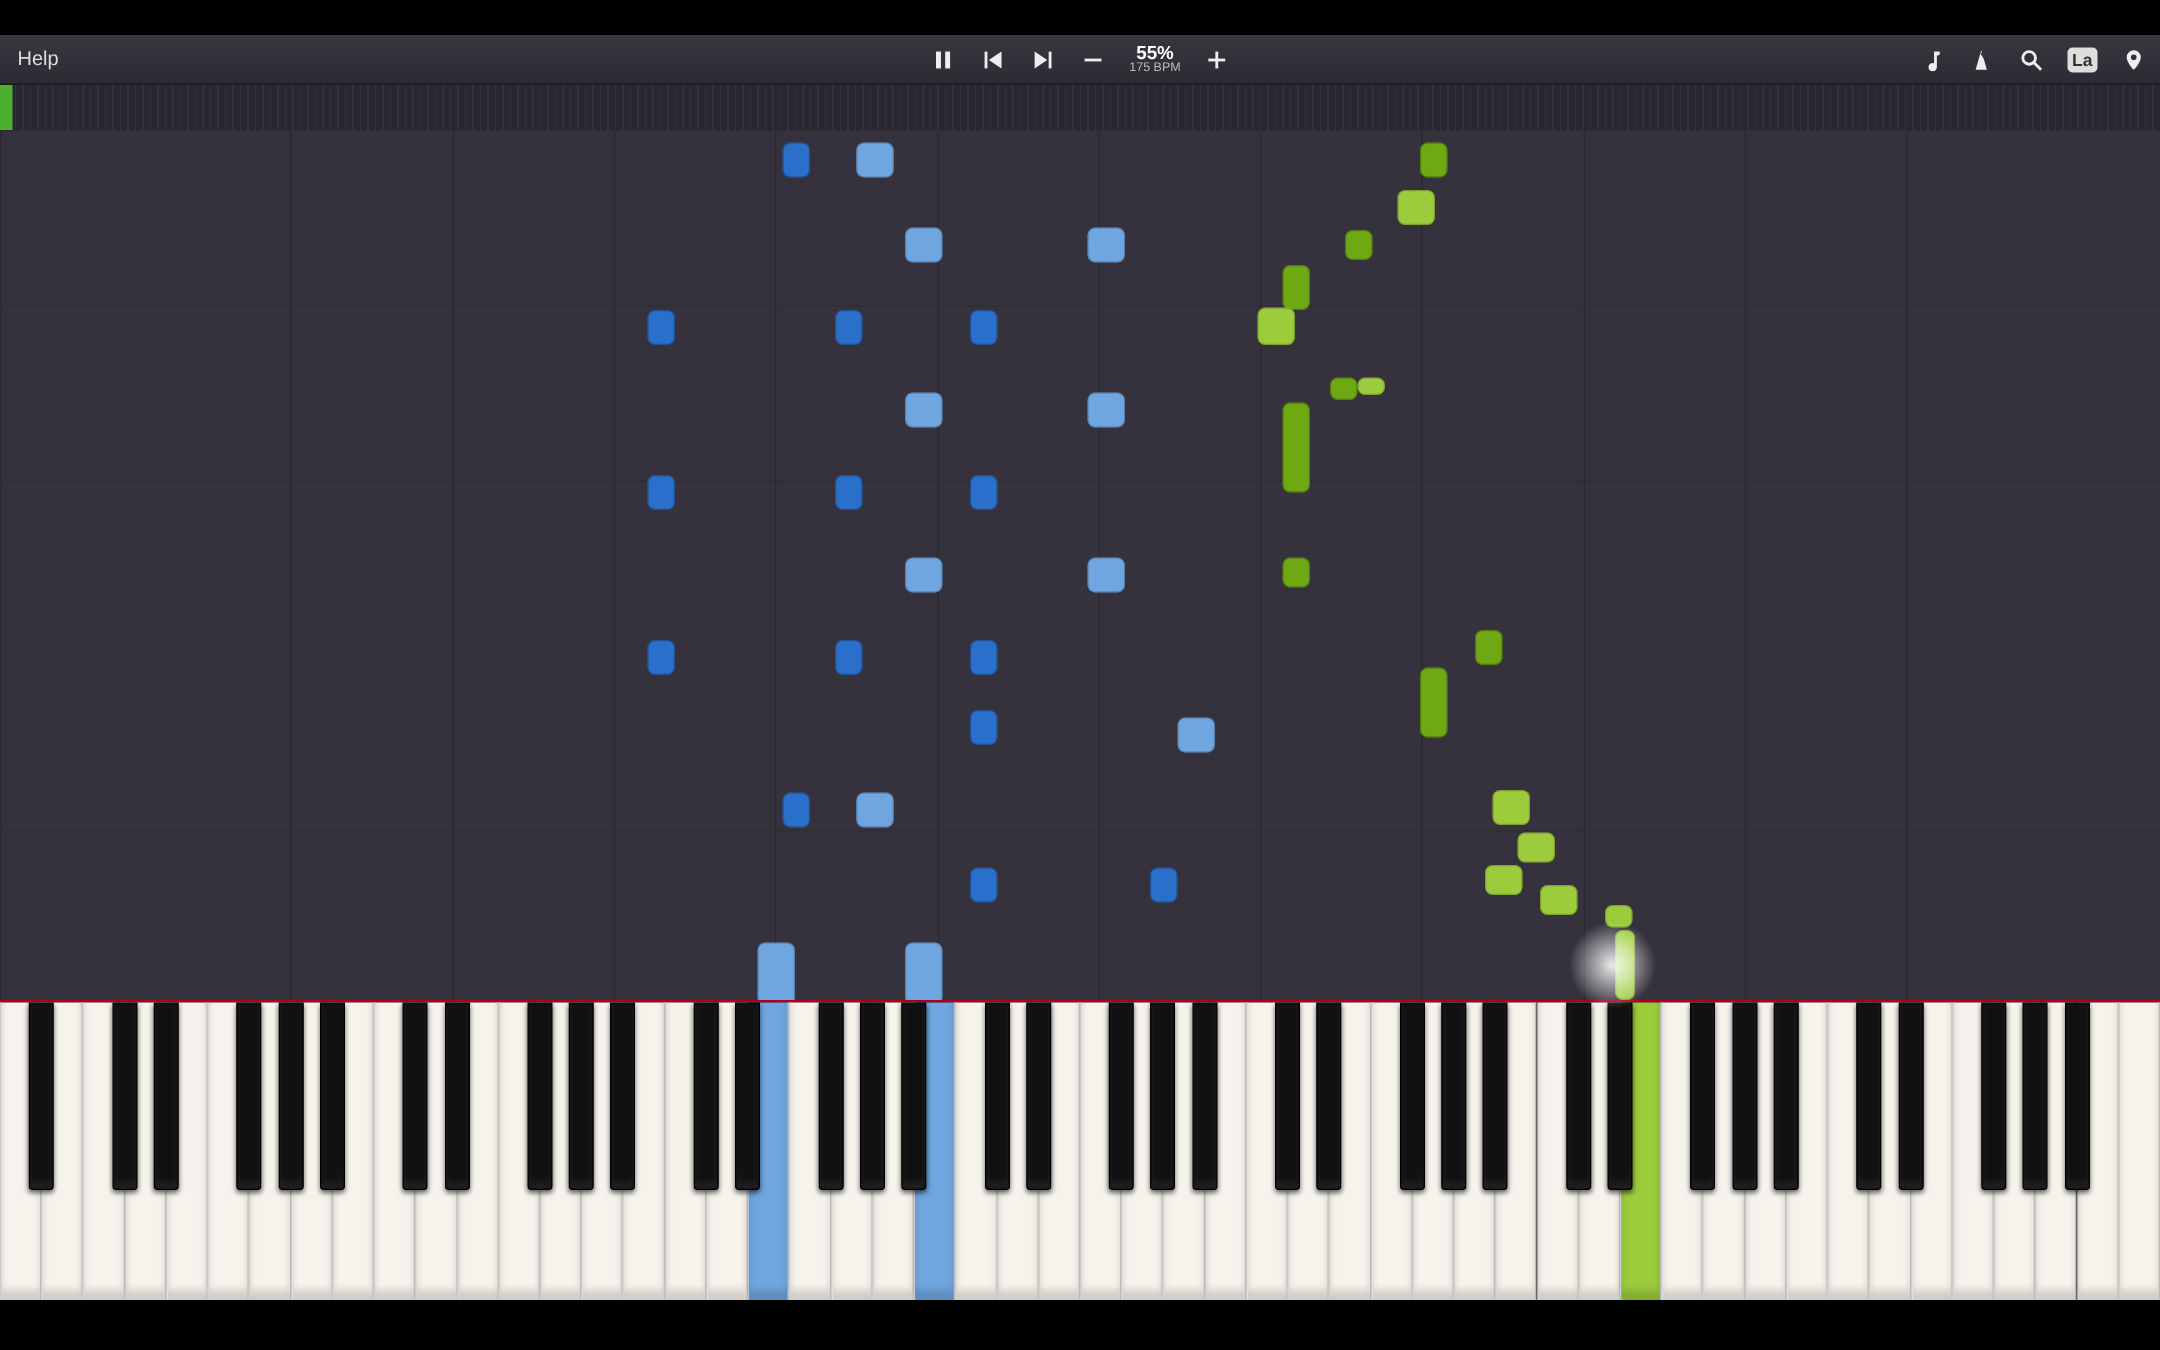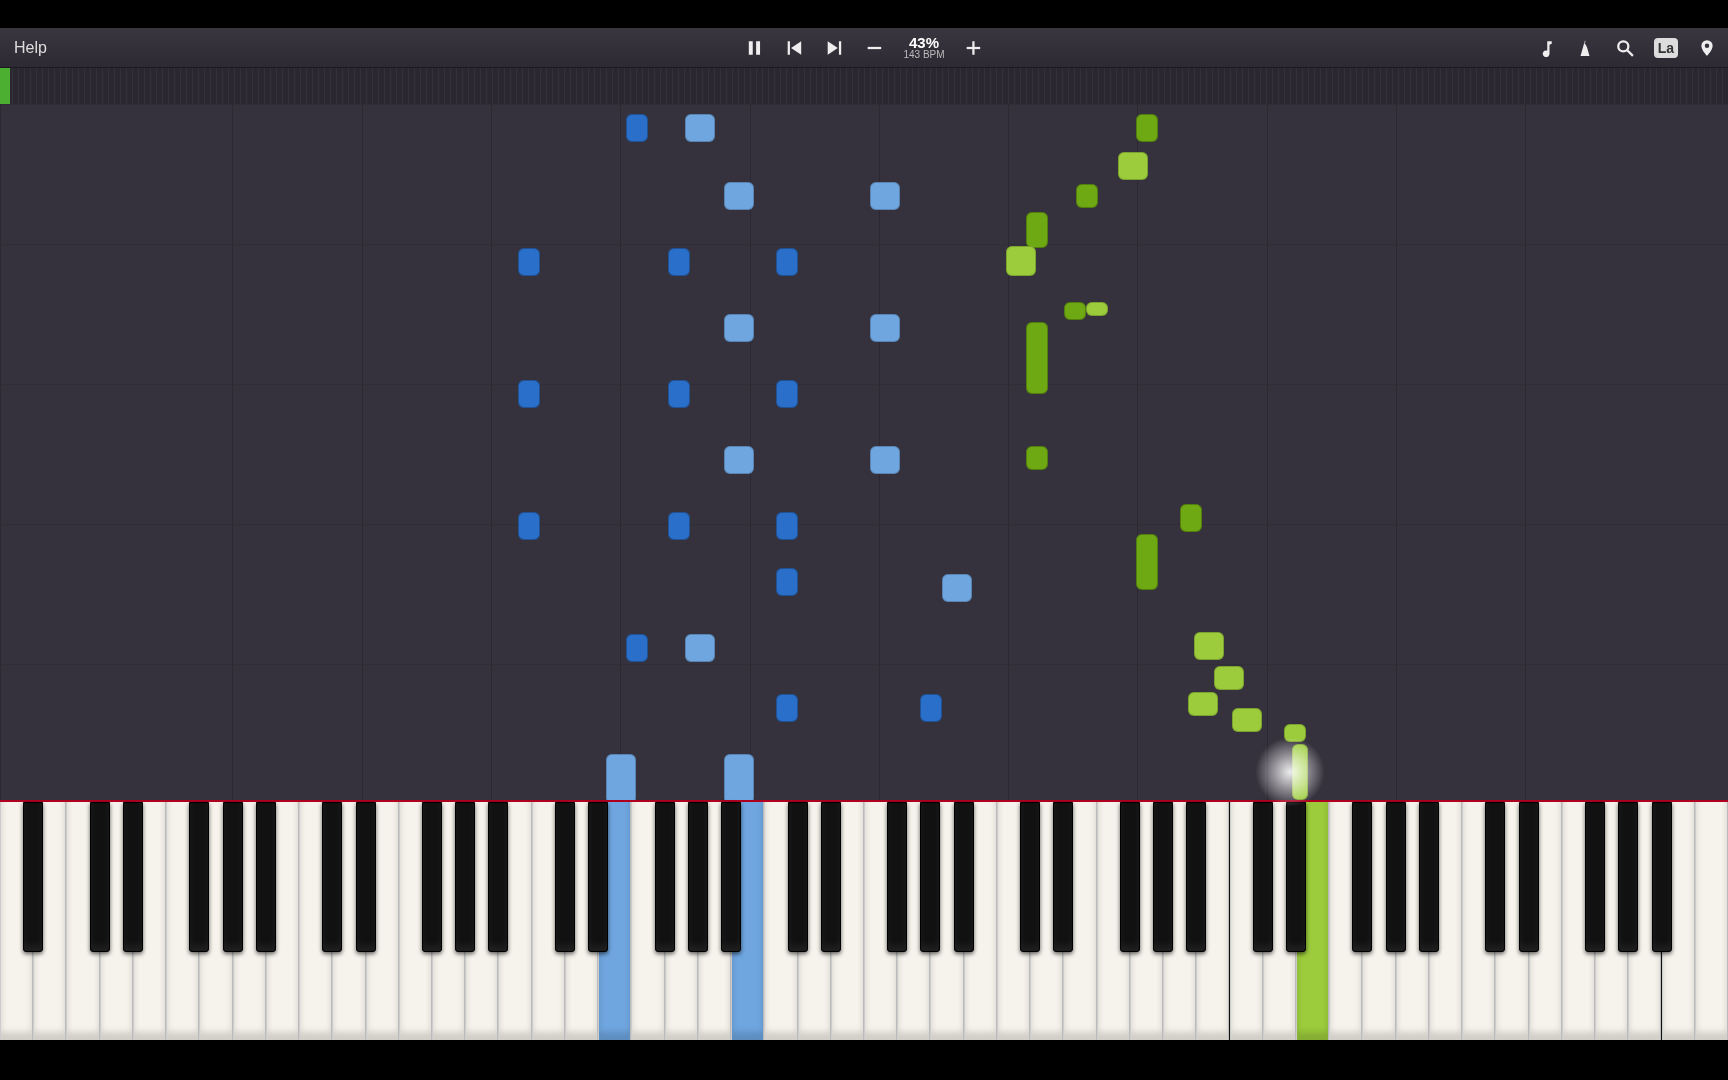--- a/index.html
+++ b/index.html
@@ -87,22 +87,22 @@
           <polygon points="2,2 2,14 11,8"></polygon>
           <rect x="12" y="2" width="2" height="12"></rect>
         </svg>
     </div>
     <div class="ctrl-btn">
       <svg viewBox="0 0 16 16">
           <rect x="2" y="7" width="12" height="2"></rect>
         </svg>
     </div>
     <div class="speed-box">
-      <div class="pct">43%</div>
-      <div class="bpm">143 BPM</div>
+      <div class="pct">55%</div>
+      <div class="bpm">175 BPM</div>
     </div>
     <div class="ctrl-btn">
       <svg viewBox="0 0 16 16">
           <rect x="2" y="7" width="12" height="2"></rect>
           <rect x="7" y="2" width="2" height="12"></rect>
         </svg>
     </div>
   </div>
 
   <div class="right-controls">

